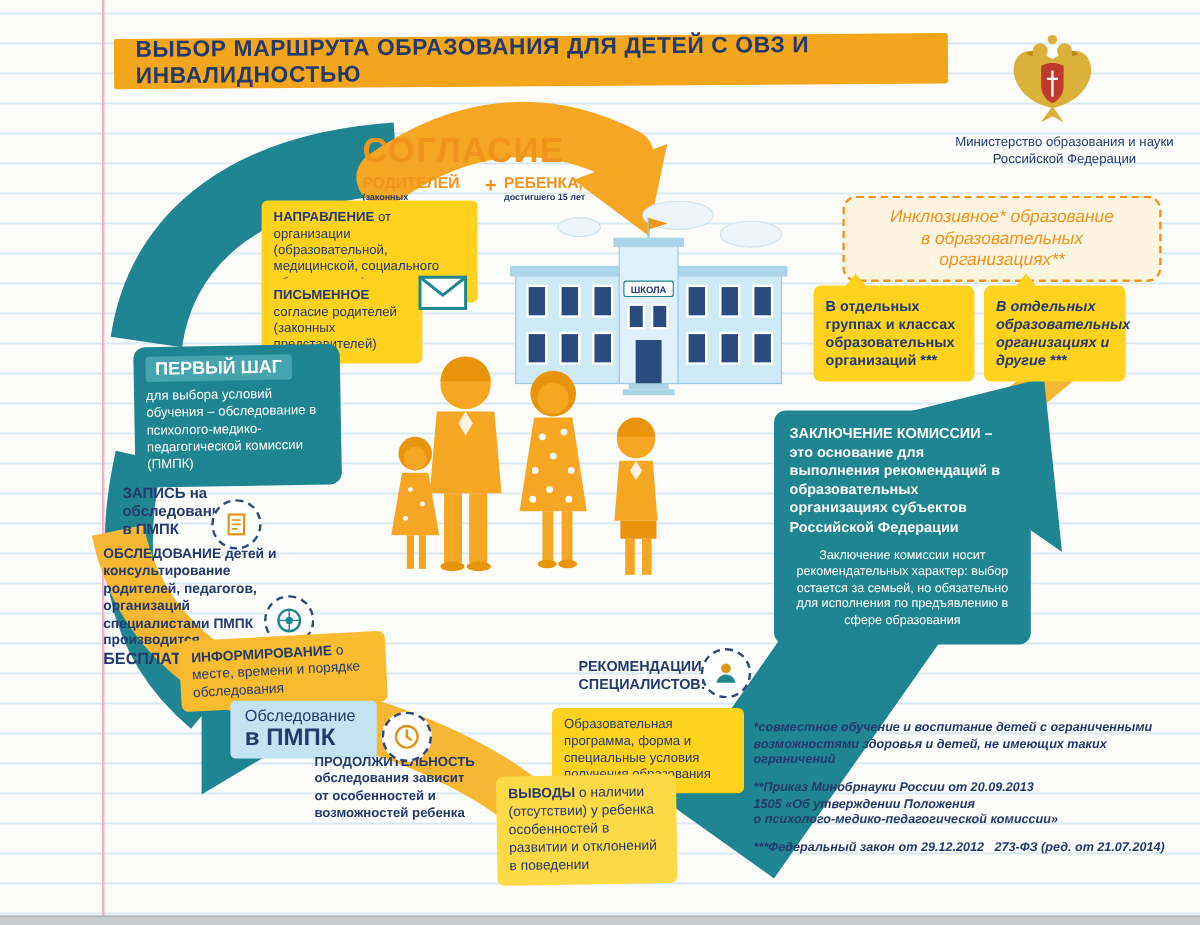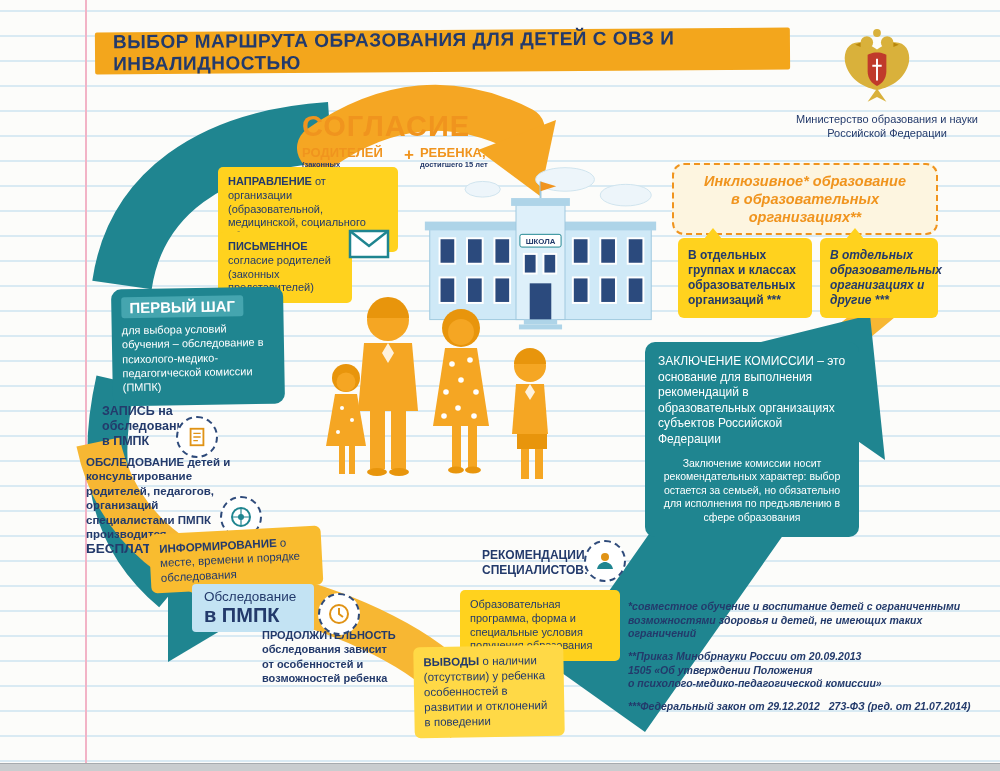--- a/index.html
+++ b/index.html
@@ -53,31 +53,31 @@
 
   .duration{left:262px;top:628px;width:130px;font-size:11px;font-weight:bold;color:#233a6b;line-height:1.3;}
 
   .icon-circle{width:42px;height:42px;border-radius:50%;border:2px dashed #2e4a7a;background:#fff;
     display:flex;align-items:center;justify-content:center;box-sizing:border-box;}
   .ic-notepad{left:176px;top:416px;}
   .ic-compass{left:220px;top:496px;}
   .ic-clock{left:318px;top:593px;}
   .ic-person{left:584px;top:540px;}
 
-  .inclusive{left:672px;top:163px;width:266px;border:2px dashed #f0941e;border-radius:12px;background:#fdf5e0;
-    padding:7px 16px;box-sizing:border-box;text-align:center;color:#f0941e;font-weight:bold;font-style:italic;font-size:14.5px;line-height:1.25;}
+  .inclusive{left:702px;top:163px;width:266px;border:2px dashed #f0941e;border-radius:12px;background:#fdf5e0;
+    padding:7px 16px;box-sizing:border-box;text-align:center;color:#f0941e;font-weight:normal;font-style:italic;font-size:14.5px;line-height:1.25;}
 
   .callout{background:#ffd21e;border-radius:6px;padding:10px;box-sizing:border-box;color:#233a6b;font-weight:bold;font-size:12px;line-height:1.25;}
   .callout::before{content:"";position:absolute;top:-10px;left:26px;border-left:9px solid transparent;
     border-right:9px solid transparent;border-bottom:11px solid #ffd21e;}
   .callout-a{left:678px;top:238px;width:134px;}
   .callout-b{left:820px;top:238px;width:118px;font-style:italic;}
 
   .conclusion{left:645px;top:342px;width:214px;background:#1f8590;border-radius:10px;padding:12px 13px;box-sizing:border-box;color:#fff;}
-  .conclusion .b{font-weight:normal;font-size:12px;line-height:1.3;}
+  .conclusion .b{font-weight:bold;font-size:12px;line-height:1.3;}
   .conclusion .n{font-size:10.5px;line-height:1.3;margin-top:9px;text-align:center;}
 
   .recs{left:482px;top:548px;width:104px;font-size:12px;font-weight:bold;color:#233a6b;line-height:1.25;}
   .program-box{left:460px;top:590px;width:160px;}
   .vyvody{left:414px;top:646px;width:150px;background:#ffd946;border-radius:6px;padding:8px 10px;box-sizing:border-box;
     color:#233a6b;font-size:11.5px;line-height:1.3;transform:rotate(-1deg);}
 
   .footnotes{left:628px;top:600px;width:352px;text-align:left;color:#233a6b;font-size:10.5px;font-style:italic;font-weight:bold;line-height:1.3;}
   .footnotes .fn{margin-bottom:9px;}
 </style>

